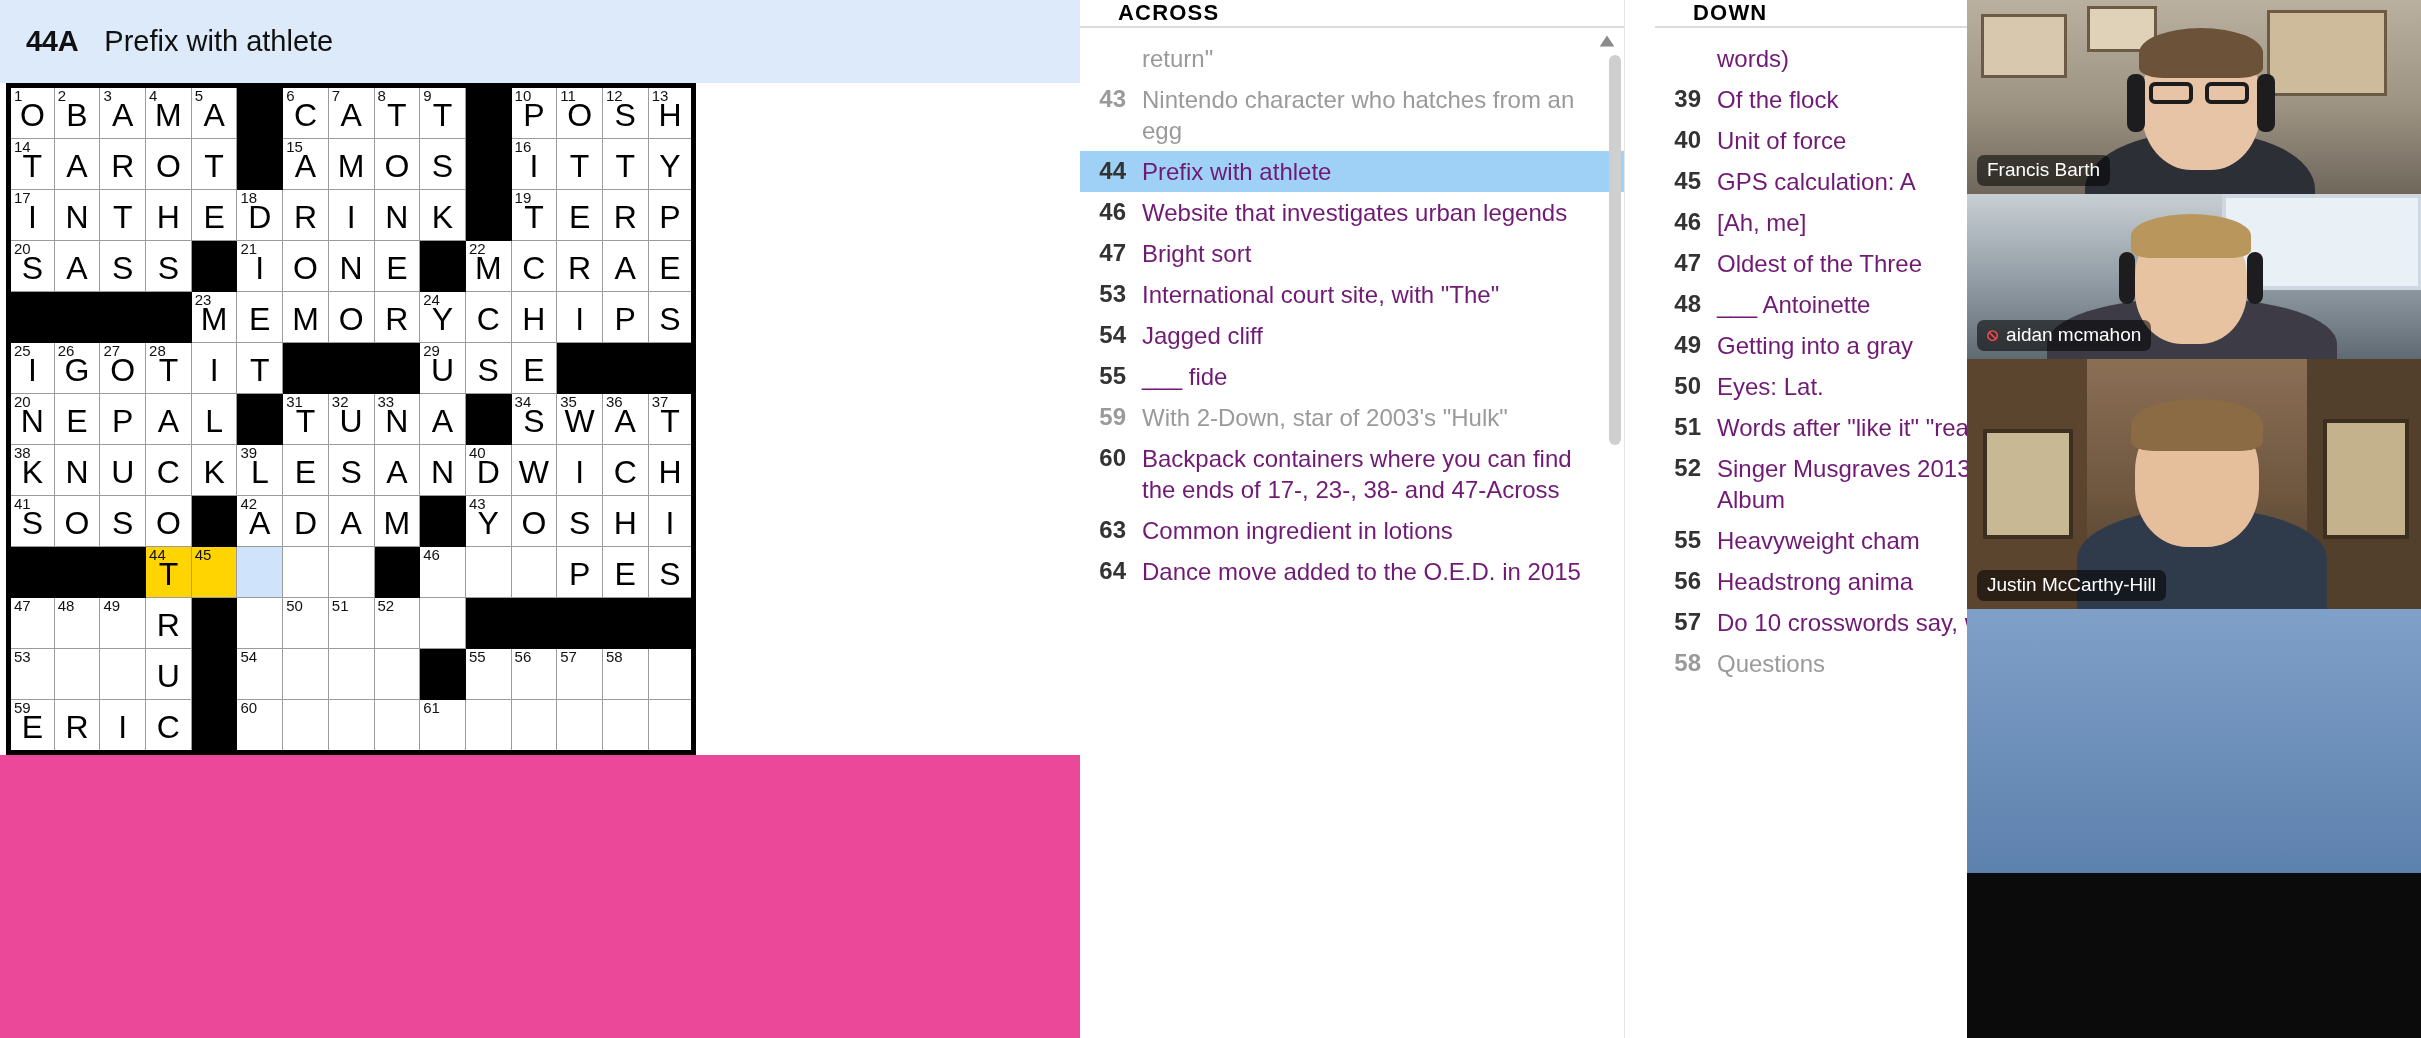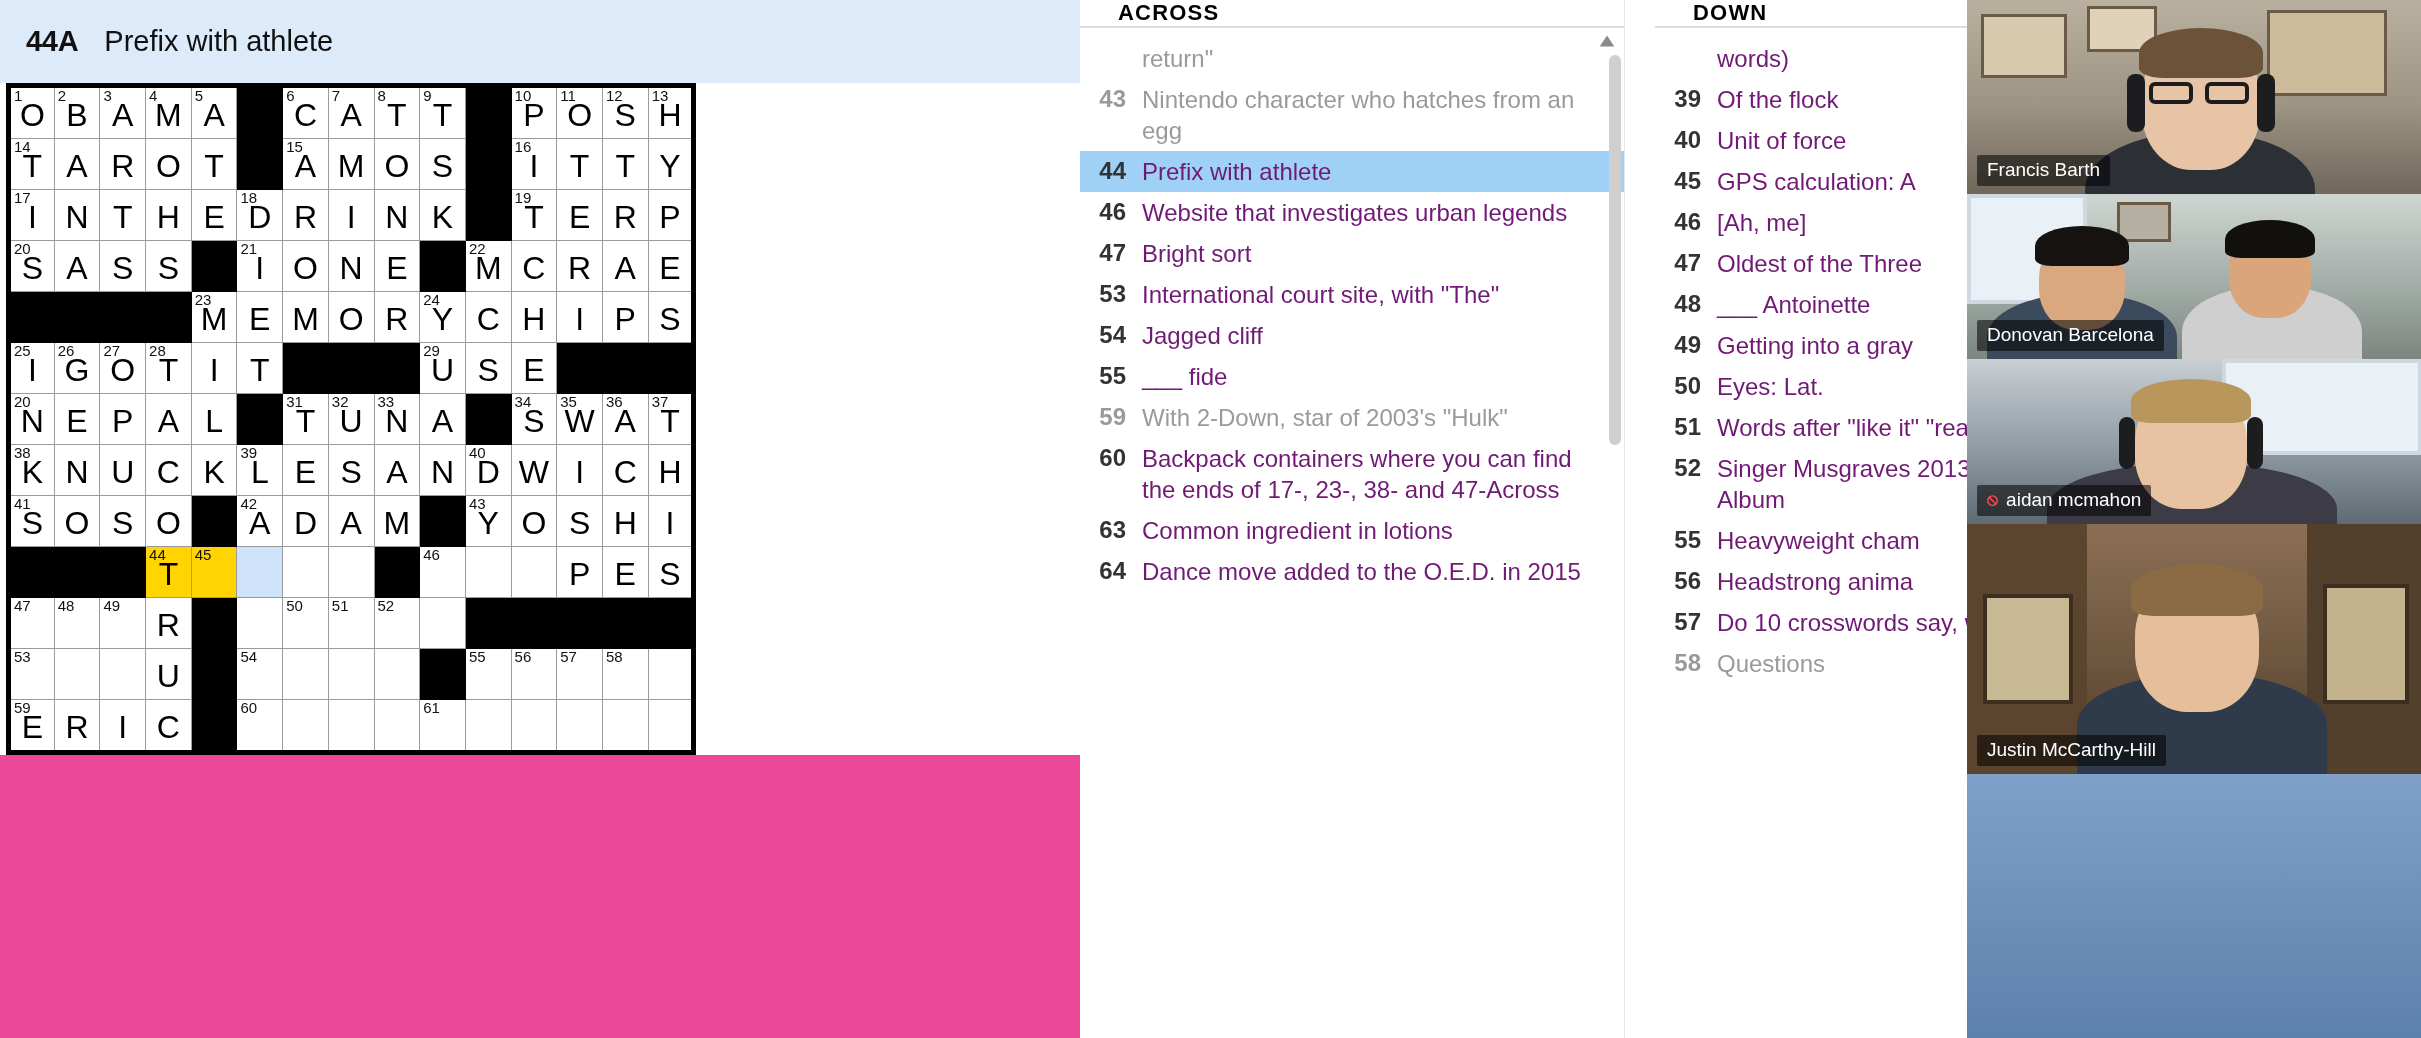--- a/index.html
+++ b/index.html
@@ -125,21 +125,21 @@
   .tile {
     position: relative;
     width: 454px; height: 201px;
     overflow: hidden;
   }
   .tile .name {
     position: absolute; left: 10px; bottom: 8px;
     background: rgba(0,0,0,0.55);
     color: #fff; font-size: 19px;
     padding: 4px 10px 5px 10px;
-    border-radius: 2px;
+    border-radius: 7px;
     display: flex; align-items: center; gap: 8px;
     white-space: nowrap;
   }
   .mute-icon { color: #ff4b4b; font-size: 17px; font-weight: bold; }
 
   
   .scene { position: absolute; inset: 0; }
   .s1 { background: linear-gradient(180deg,#b9b0a0 0%,#9d9383 55%,#6f675b 100%); }
   .s2 { background: linear-gradient(180deg,#cfd6d2 0%,#9fa9a4 60%,#7c8580 100%); }
   .s3 { background: linear-gradient(180deg,#c8cfd4 0%,#8f9aa2 55%,#5f6a72 100%); }
@@ -920,36 +920,20 @@
       <div style="position:absolute;left:238px;top:82px;width:44px;height:22px;border:4px solid #1c1c1c;border-radius:6px;"></div>
       <div style="position:absolute;left:160px;top:74px;width:18px;height:58px;background:#1d1d1f;border-radius:8px;"></div>
       <div style="position:absolute;left:290px;top:74px;width:18px;height:58px;background:#1d1d1f;border-radius:8px;"></div>
     </div>
     <div class="name">
 
       <span>Francis Barth</span>
     </div>
   </div>
 
-  <div class="tile" style="height:165px;">
-    <div class="scene s2">
-      <div class="window-pane" style="left:0px;top:0px;width:120px;height:110px;"></div>
-      <div class="wallart" style="left:150px;top:8px;width:54px;height:40px;background:#b6b0a2;"></div>
-      <div class="torso" style="left:20px;top:100px;width:190px;height:90px;background:#3b4a5c;"></div>
-      <div class="head" style="left:72px;top:40px;width:86px;height:96px;background:#d9a87e;"></div>
-      <div style="position:absolute;left:68px;top:32px;width:94px;height:40px;background:#15120f;border-radius:50% 50% 18% 18%;"></div>
-      <div class="torso" style="left:215px;top:92px;width:180px;height:95px;background:#cfcfcf;"></div>
-      <div class="head" style="left:262px;top:32px;width:82px;height:92px;background:#dba57c;"></div>
-      <div style="position:absolute;left:258px;top:26px;width:90px;height:38px;background:#12100d;border-radius:50% 50% 18% 18%;"></div>
-    </div>
-    <div class="name">
-
-      <span>Donovan Barcelona</span>
-    </div>
-  </div>
 
   <div class="tile" style="height:165px;">
     <div class="scene s3">
       <div class="window-pane" style="left:255px;top:0px;width:200px;height:96px;"></div>
       <div class="torso" style="left:80px;top:104px;width:290px;height:95px;background:#3d3b46;"></div>
       <div class="head" style="left:168px;top:26px;width:112px;height:124px;background:#e8c3a2;"></div>
       <div style="position:absolute;left:164px;top:20px;width:120px;height:44px;background:#b9975c;border-radius:50% 50% 18% 18%;"></div>
       <div style="position:absolute;left:152px;top:58px;width:16px;height:52px;background:#1d1d1f;border-radius:8px;"></div>
       <div style="position:absolute;left:280px;top:58px;width:16px;height:52px;background:#1d1d1f;border-radius:8px;"></div>
     </div>

